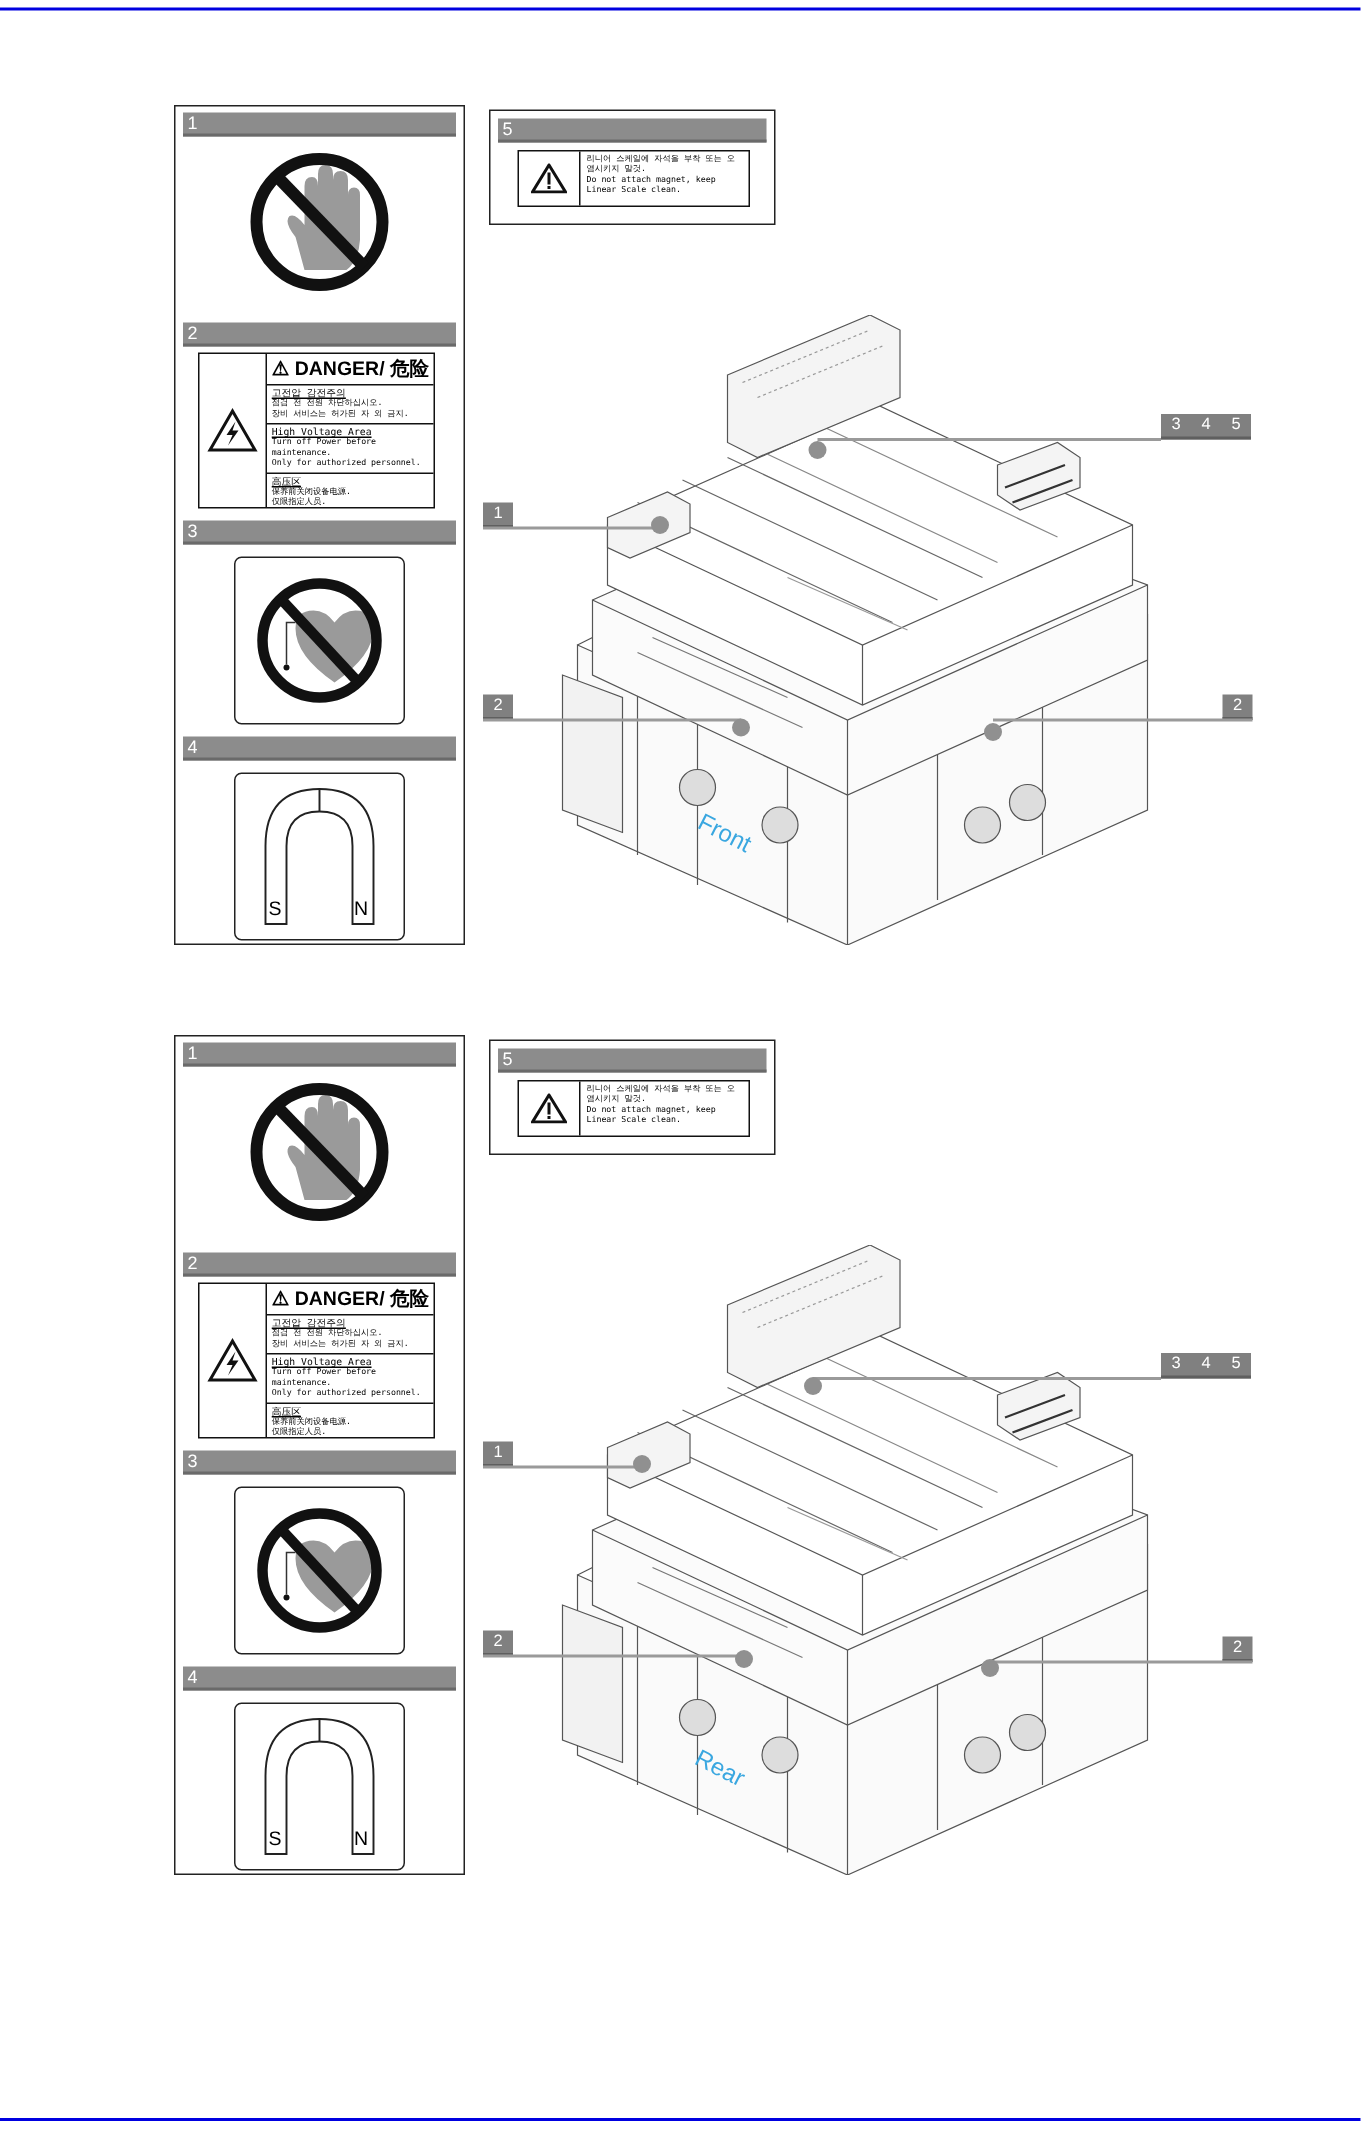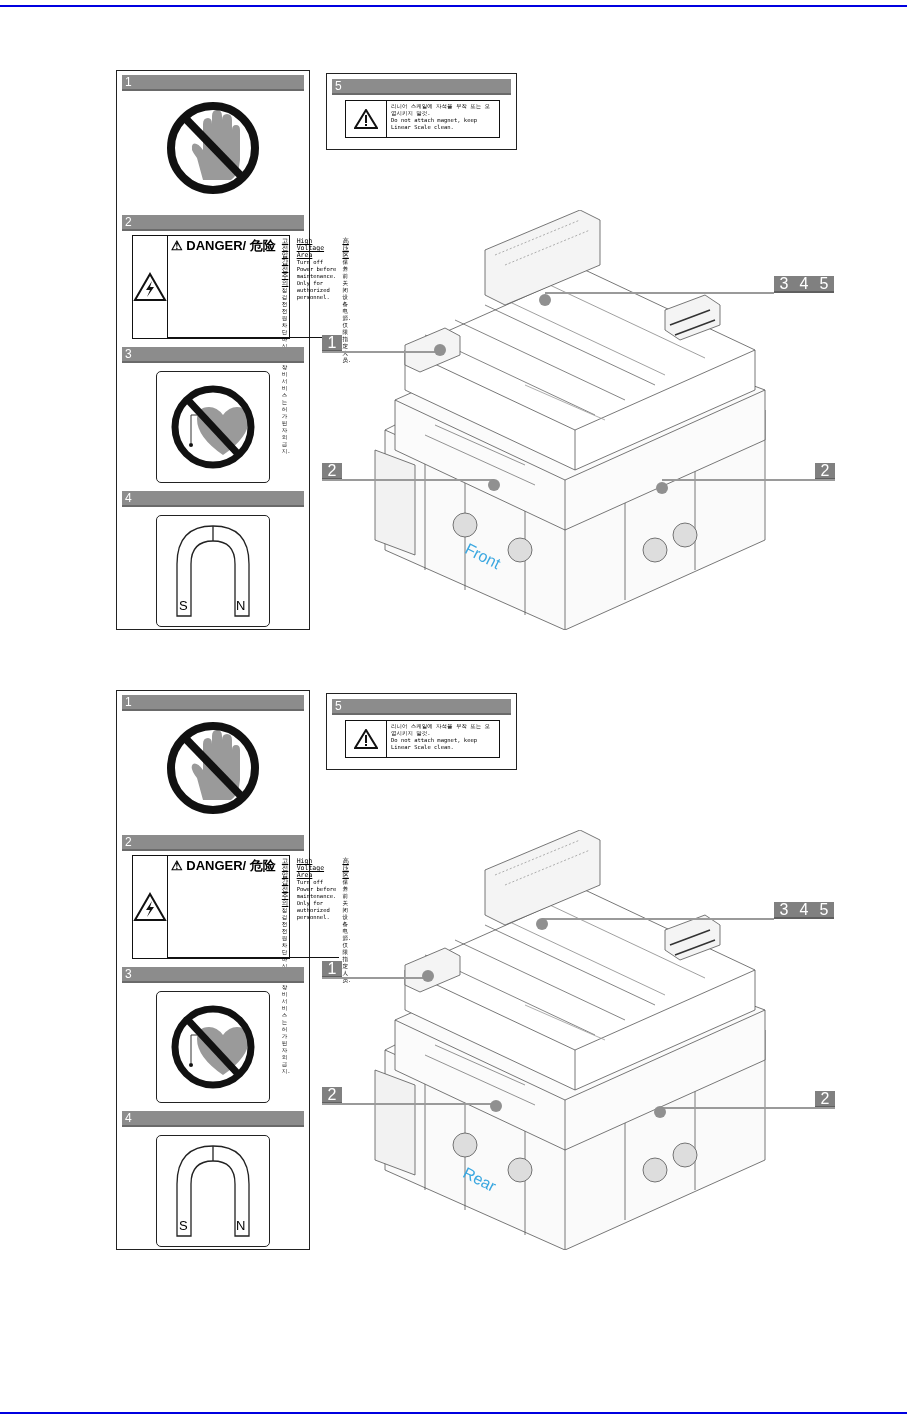--- a/index.html
+++ b/index.html
@@ -4,28 +4,28 @@
 <style>
   html, body { margin: 0; padding: 0; background: #ffffff; }
   body { width: 907px; height: 1424px; position: relative; overflow: hidden; font-family: "Liberation Sans", sans-serif; }
   .rule { position: absolute; left: 0; width: 907px; height: 2px; background: #0000e0; }
   .rule.top { top: 5px; }
   .rule.bottom { top: 1412px; }
 
   .panel { position: absolute; border: 1.5px solid #222; background: #fff; box-sizing: border-box; }
   .sect-bar { position: absolute; left: 5px; right: 5px; height: 14px; background: #8c8c8c; border-bottom: 2px solid #6a6a6a; color: #fff; font-size: 12px; line-height: 14px; padding-left: 3px; box-sizing: content-box; }
 
-  .callout { position: absolute; height: 15px; background: #808080; border-bottom: 2px solid #5f5f5f; color: #fff; font-size: 16px; line-height: 15px; text-align: center; }
+  .callout { position: absolute; height: 15px; background: #808080; border-bottom: 2px solid #5f5f5f; color: #fff; font-size: 11px; line-height: 15px; text-align: center; }
   .callout span { display: inline-block; width: 20px; text-align: center; }
   .leader { position: absolute; height: 1.5px; background: #9a9a9a; }
   .dot { position: absolute; width: 12px; height: 12px; border-radius: 50%; background: #909090; }
 
   .danger-label { position: absolute; border: 1.5px solid #111; display: flex; background: #fff; }
   .danger-label .left { width: 50px; border-right: 1.5px solid #111; display: flex; align-items: center; justify-content: center; }
-  .danger-label .right { flex: 1; display: flex; flex-direction: row; }
+  .danger-label .right { flex: 1; display: flex; flex-direction: column; }
   .danger-label .title { font-weight: bold; font-size: 13px; padding: 1px 3px; border-bottom: 1.5px solid #111; white-space: nowrap; }
   .danger-label .blk { font-family: "DejaVu Sans Mono", monospace; font-size: 5.5px; line-height: 7px; padding: 2px 3px; border-bottom: 1px solid #111; }
   .danger-label .blk:last-child { border-bottom: none; }
   .danger-label .blk .big { font-size: 6.5px; text-decoration: underline; }
 
   .warn-label { position: absolute; border: 1.5px solid #111; display: flex; background: #fff; }
   .warn-label .left { width: 40px; border-right: 1.5px solid #111; display: flex; align-items: center; justify-content: center; }
   .warn-label .right { flex: 1; font-family: "DejaVu Sans Mono", monospace; font-size: 5.5px; line-height: 7px; padding: 2px 4px; }
 
   .view-caption { position: absolute; color: #3aa7e0; font-size: 16px; transform: rotate(27deg); transform-origin: left top; }

